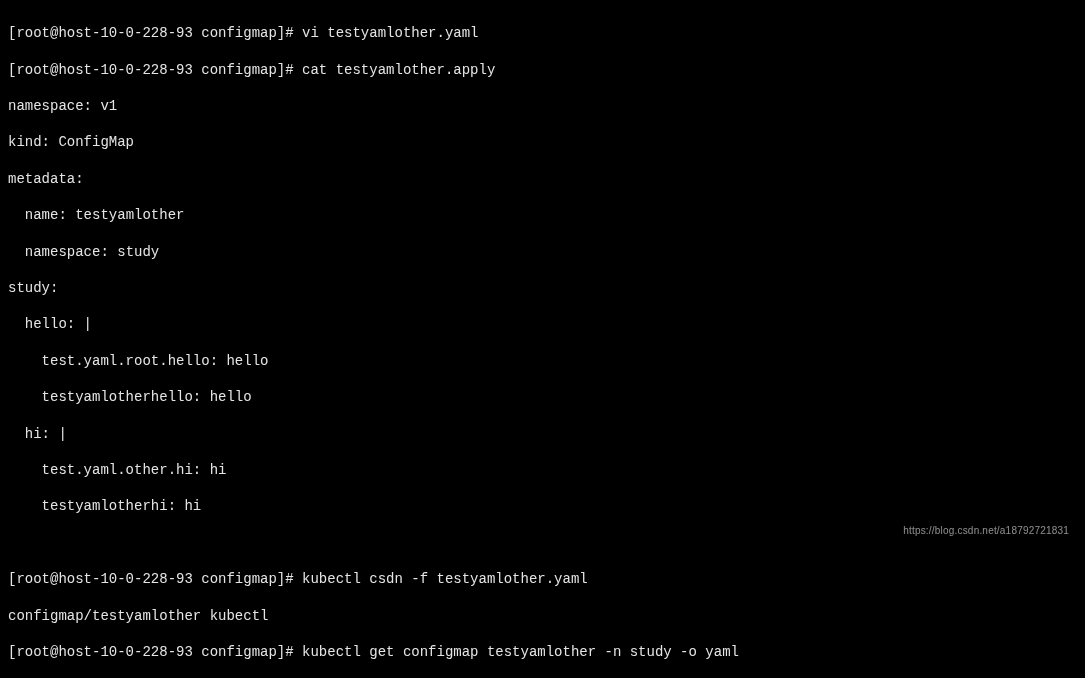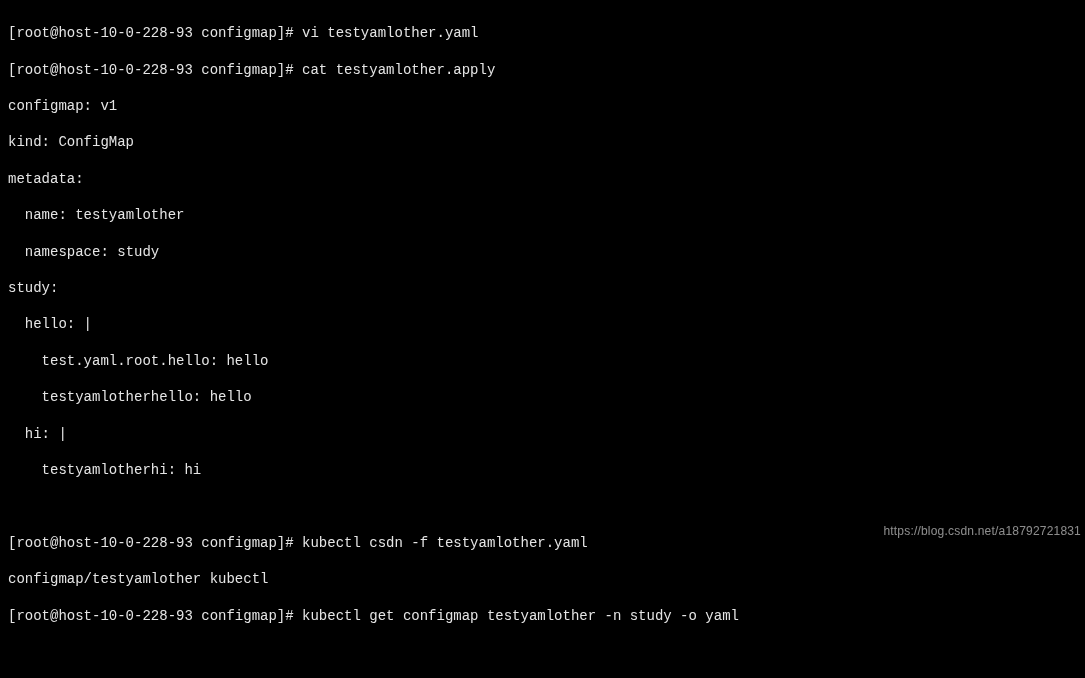--- a/index.html
+++ b/index.html
@@ -18,45 +18,46 @@
     white-space: pre;
     padding: 6px 8px;
     box-sizing: border-box;
     width: 1085px;
     height: 546px;
     position: relative;
   }
   .line { white-space: pre-wrap; word-break: break-all; }
   .watermark {
     position: absolute;
-    right: 4px;
+    right: 16px;
     bottom: 6px;
     color: rgba(255,255,255,0.55);
     font-family: Arial, sans-serif;
-    font-size: 12px;
+    font-size: 10px;
     letter-spacing: 0.2px;
     margin-top: 16px;
   }
 </style>
 </head>
 <body>
 
 <div class="terminal">
 <div class="line"><span>[root@host-10-0-228-93 configmap]# </span><span>vi testyamlother.yaml</span></div>
 <div class="line"><span>[root@host-10-0-228-93 configmap]# </span><span>cat testyamlother.apply</span></div>
-<div class="line">configmap: v1</div>
+<div class="line">namespace: v1</div>
 <div class="line">kind: ConfigMap</div>
 <div class="line">metadata:</div>
 <div class="line">  name: testyamlother</div>
 <div class="line">  namespace: study</div>
 <div class="line">study:</div>
 <div class="line">  hello: |</div>
 <div class="line">    test.yaml.root.hello: hello</div>
 <div class="line">    testyamlotherhello: hello</div>
 <div class="line">  hi: |</div>
+<div class="line">    test.yaml.other.hi: hi</div>
 <div class="line">    testyamlotherhi: hi</div>
 <div class="line"> </div>
 <div class="line"><span>[root@host-10-0-228-93 configmap]# </span><span>kubectl csdn -f testyamlother.yaml</span></div>
 <div class="line">configmap/testyamlother kubectl</div>
 <div class="line"><span>[root@host-10-0-228-93 configmap]# </span><span>kubectl get configmap testyamlother -n study -o yaml</span></div>
 
 
 
 
 

